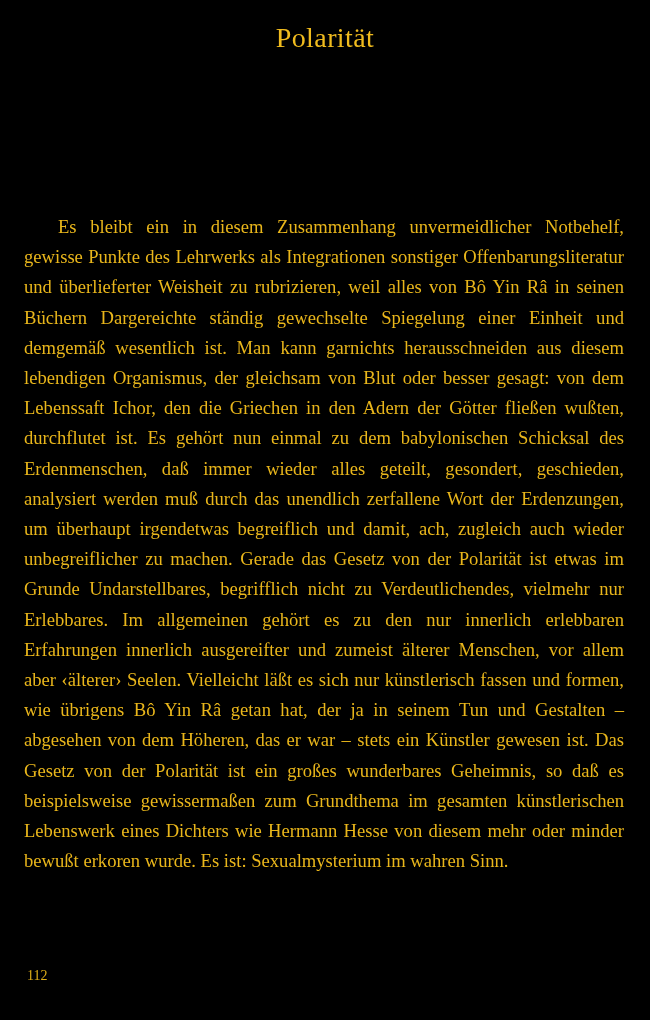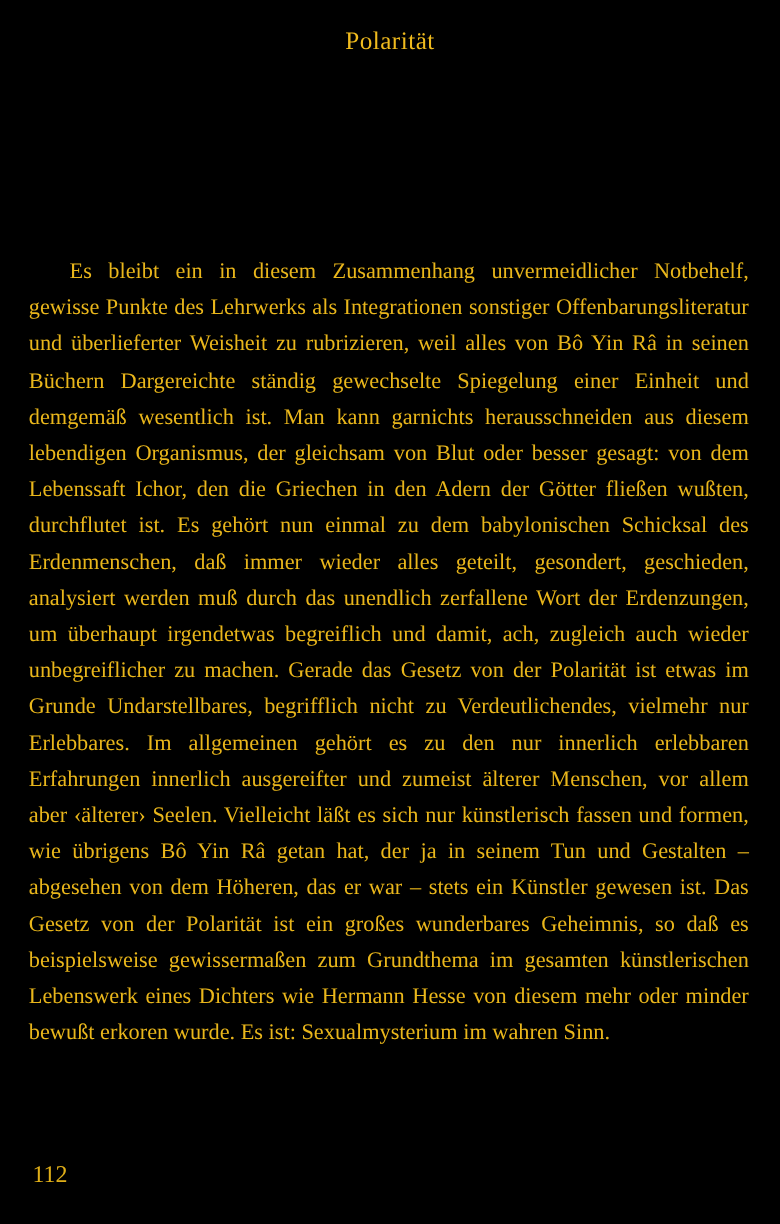--- a/index.html
+++ b/index.html
@@ -21,21 +21,21 @@
     box-sizing: border-box;
     padding: 0;
     background: #000000;
   }
   .page-heading {
     position: absolute;
     top: 22px;
     left: 0;
     width: 650px;
     text-align: center;
-    font-size: 21px;
+    font-size: 28px;
     letter-spacing: 0.4px;
     color: #f0bb1e;
     font-family: "Liberation Serif", serif;
   }
   .body-text {
     position: absolute;
     top: 168px;
     left: 24px;
     width: 600px;
     font-size: 18.6px;
@@ -45,21 +45,21 @@
     color: #e9b61b;
     text-indent: 34px;
     hyphens: manual;
     font-family: "Liberation Serif", serif;
     margin-top: 44px;
   }
   .folio {
     position: absolute;
     left: 27px;
     top: 968px;
-    font-size: 20px;
+    font-size: 14px;
     color: #dfae18;
     font-family: "Liberation Serif", serif;
   }
 </style>
 </head>
 <body>
 
 <div class="page">
 
   <div class="page-heading">Polarität</div>

